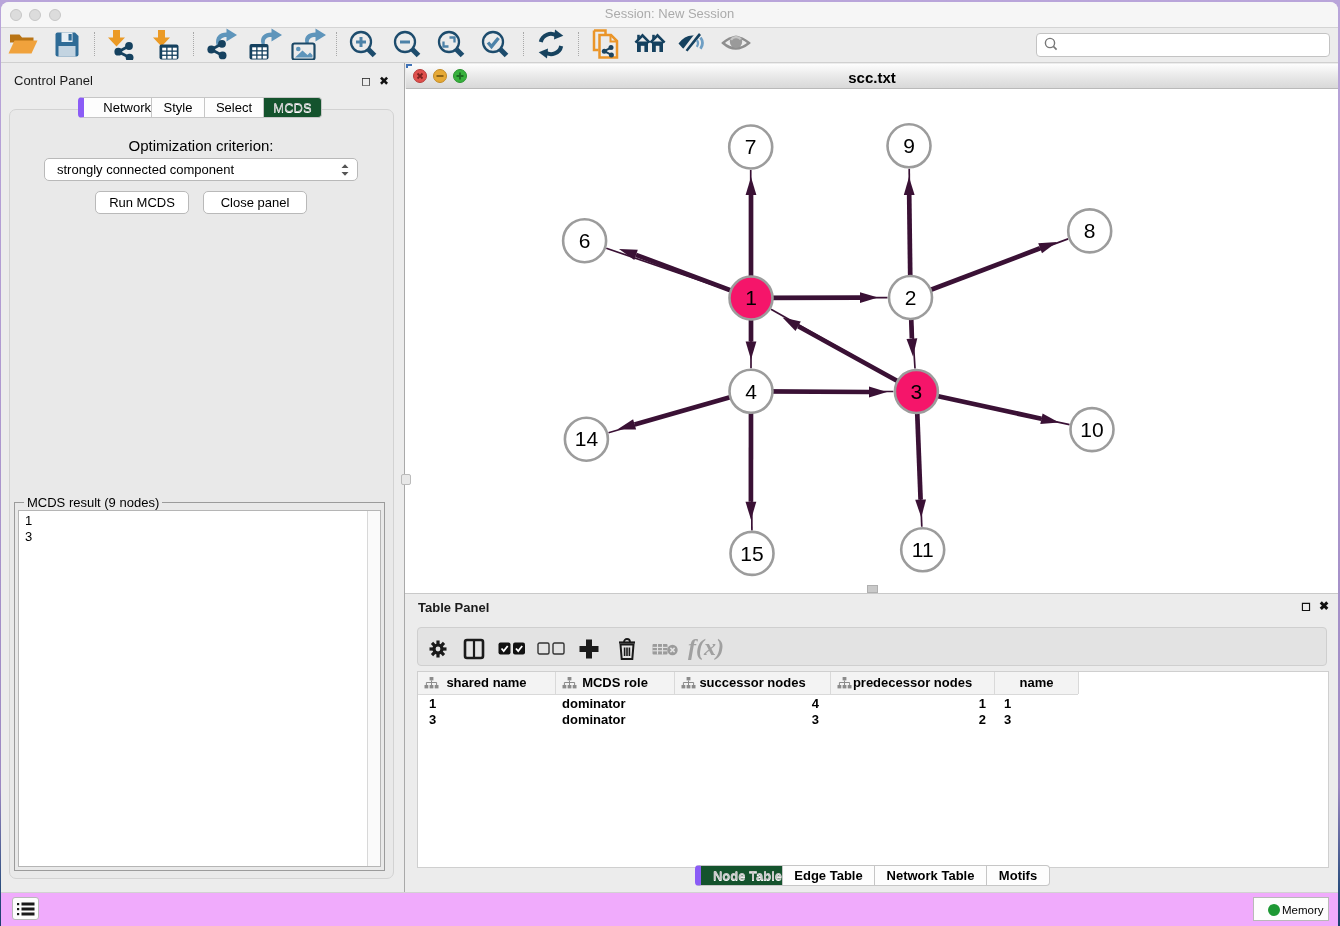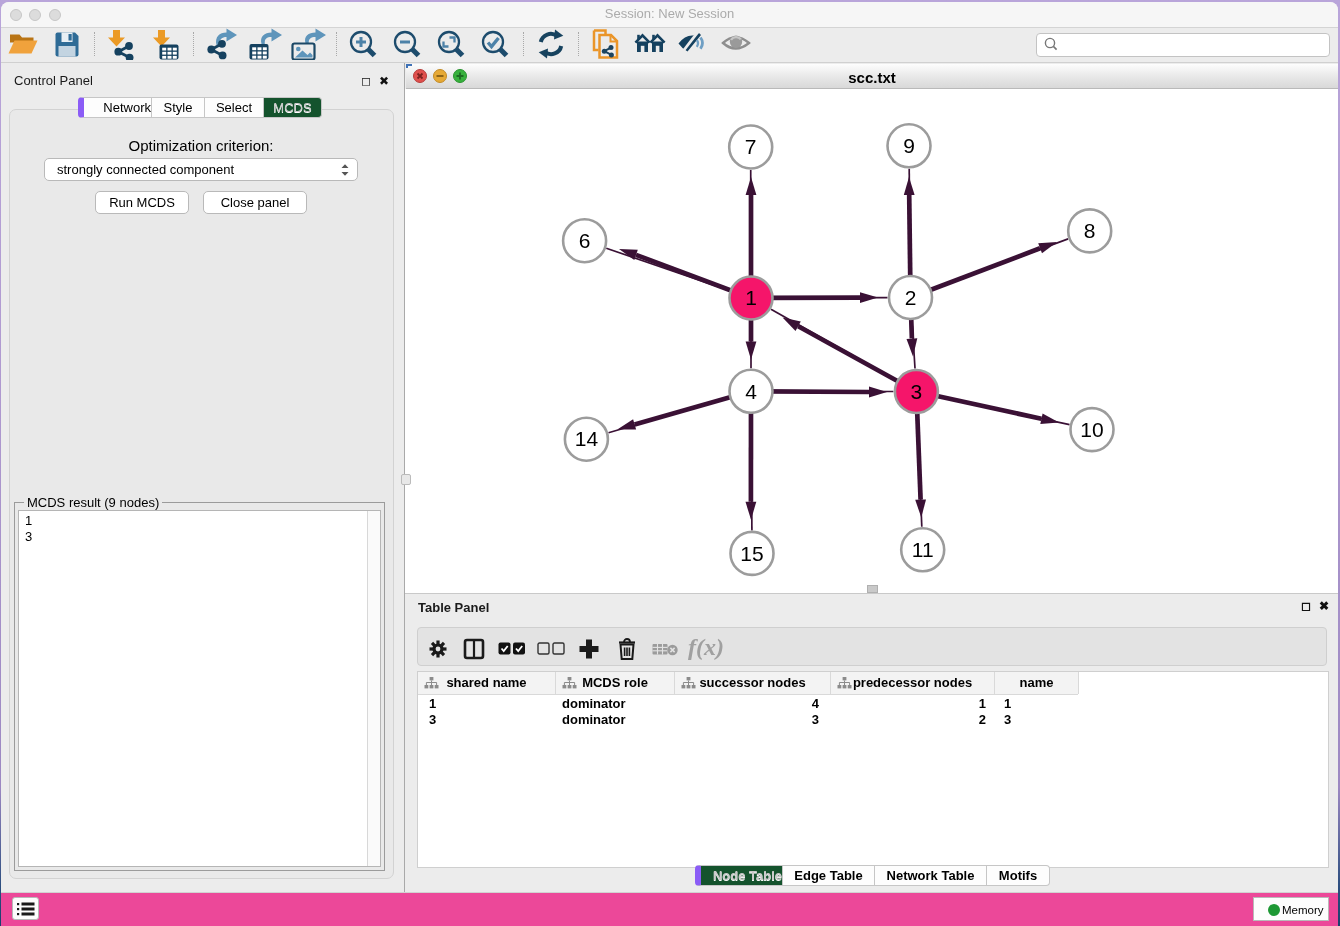--- a/index.html
+++ b/index.html
@@ -44,21 +44,21 @@
 #grp{position:absolute;left:13px;top:439px;width:369px;height:367px;
  border:1px solid #9b9b9b;}
 #grplab{position:absolute;left:9px;top:-8px;background:#e9e9e9;padding:0 3px;
  font-size:13px;color:#000;}
 #grpwhite{position:absolute;left:3px;top:7px;right:3px;bottom:3px;background:#fff;
  border:1px solid #b5b5b5;font-size:13px;line-height:16px;padding:2px 0 0 6px;}
 #grpsb{position:absolute;right:0;top:0;width:12px;height:100%;background:#fafafa;
  border-left:1px solid #d8d8d8;}
 
 #status{position:absolute;left:0;top:890px;width:100%;height:34px;
- background:#ec4899;border-top:1px solid #d2d2d2;}
+ background:#f0abfc;border-top:1px solid #d2d2d2;}
 #listbtn{position:absolute;left:11px;top:4px;width:27px;height:23px;box-sizing:border-box;
  background:#fdfdfd;border:1px solid #b9b9b9;border-radius:3px;}
 #membtn{position:absolute;left:1252px;top:4px;width:76px;height:24px;box-sizing:border-box;
  background:#fdfdfd;border:1px solid #b9b9b9;font-size:12px;}
 
 #net{position:absolute;left:404px;top:62px;width:933px;height:530px;border-bottom:1px solid #c9c9c9;box-sizing:border-box;}
 #nettb{position:absolute;left:1px;top:0px;right:0;height:24px;
  background:linear-gradient(180deg,#fdfdfd,#ebebeb 45%,#d8d8d8);border-bottom:1px solid #b9b9b9;}
 #nettitle{position:absolute;top:5px;left:0;width:100%;text-align:center;font-size:15px;color:#000;font-weight:bold;}
 .mtl{position:absolute;top:5px;width:14px;height:14px;border-radius:50%;box-sizing:border-box;}

